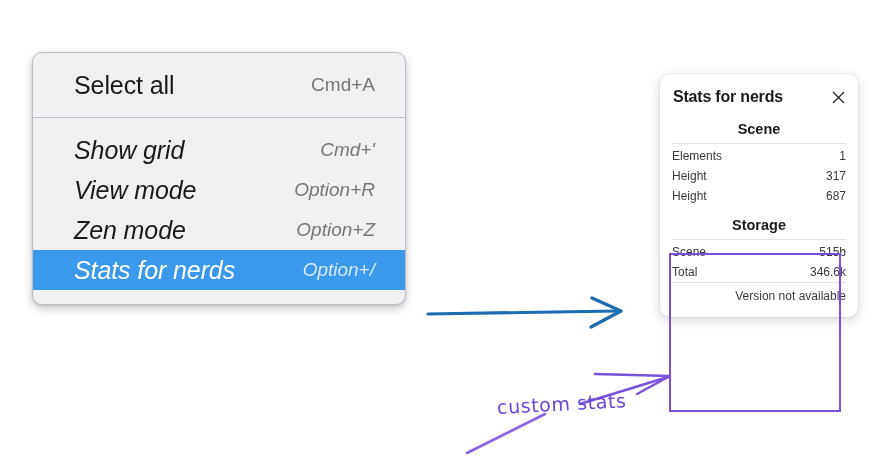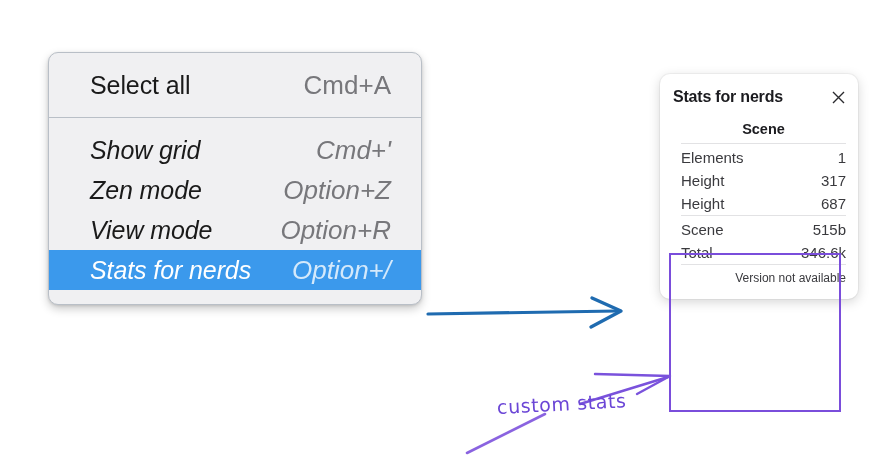--- a/index.html
+++ b/index.html
@@ -12,21 +12,21 @@
     height: 461px;
     position: relative;
     overflow: hidden;
     font-family: "Liberation Sans", sans-serif;
     -webkit-font-smoothing: antialiased;
   }
 
   
   #context-menu {
     position: absolute;
-    left: 48px;
+    left: 32px;
     top: 52px;
     width: 372px;
     background: #f0f0f2;
     border: 1px solid #b9bfc7;
     border-radius: 10px;
     box-shadow: 0 4px 10px rgba(0,0,0,0.20), 0 1px 3px rgba(0,0,0,0.12);
     overflow: hidden;
     padding-bottom: 14px;
   }
   .menu-group-top { padding-top: 12px; }
@@ -46,21 +46,21 @@
     box-sizing: border-box;
     cursor: default;
   }
   .menu-item .mi-label {
     font-size: 25px;
     color: #1a1a1a;
     letter-spacing: -0.1px;
     white-space: nowrap;
   }
   .menu-item .mi-shortcut {
-    font-size: 26px;
+    font-size: 19px;
     color: #77777b;
     white-space: nowrap;
   }
   .menu-item.selected {
     background: #3b99ec;
   }
   .menu-item.selected .mi-label { color: #ffffff; }
   .menu-item.selected .mi-shortcut { color: #d4e9fb; }
 
   
@@ -91,39 +91,39 @@
   .close-icon {
     width: 17px;
     height: 17px;
     display: inline-flex;
     align-items: center;
     justify-content: center;
     cursor: pointer;
   }
   .close-icon svg { display:block; }
 
-  .section-wrap { padding: 0 12px; margin-left: 9px; }
+  .section-wrap { padding: 0 12px; }
 
   .section-title {
     text-align: center;
     font-size: 14.5px;
     font-weight: bold;
     color: #1b1b1f;
     padding: 11px 0 6px 0;
   }
   .section-rule {
     height: 1px;
     background: #e2e2e4;
     margin-bottom: 2px;
   }
   .stat-row {
     display: flex;
     justify-content: space-between;
     align-items: baseline;
-    font-size: 15px;
+    font-size: 12px;
     color: #3a3a3e;
     padding: 3px 0;
   }
   .stat-row .sr-key { white-space: nowrap; }
   .stat-row .sr-val { white-space: nowrap; }
 
   .single-row {
     font-size: 12px;
     color: #3a3a3e;
     padding: 4px 0 2px 0;
@@ -176,26 +176,26 @@
   </div>
 
   <div class="menu-sep"></div>
 
   <div class="menu-group-bottom">
     <div class="menu-item">
       <span class="mi-label">Show grid</span>
       <span class="mi-shortcut">Cmd+'</span>
     </div>
     <div class="menu-item">
+      <span class="mi-label">View mode</span>
+      <span class="mi-shortcut">Option+R</span>
+    </div>
+    <div class="menu-item">
       <span class="mi-label">Zen mode</span>
       <span class="mi-shortcut">Option+Z</span>
-    </div>
-    <div class="menu-item">
-      <span class="mi-label">View mode</span>
-      <span class="mi-shortcut">Option+R</span>
     </div>
     <div class="menu-item selected">
       <span class="mi-label">Stats for nerds</span>
       <span class="mi-shortcut">Option+/</span>
     </div>
   </div>
 </div>
 
 <div id="stats-panel">
 
@@ -219,20 +219,21 @@
       <span class="sr-key">Height</span>
       <span class="sr-val">317</span>
     </div>
     <div class="stat-row">
       <span class="sr-key">Height</span>
       <span class="sr-val">687</span>
     </div>
   </div>
 
   <div class="section-wrap">
+    <div class="section-title">Storage</div>
     <div class="section-rule"></div>
     <div class="stat-row">
       <span class="sr-key">Scene</span>
       <span class="sr-val">515b</span>
     </div>
     <div class="stat-row">
       <span class="sr-key">Total</span>
       <span class="sr-val">346.6k</span>
     </div>
   </div>

